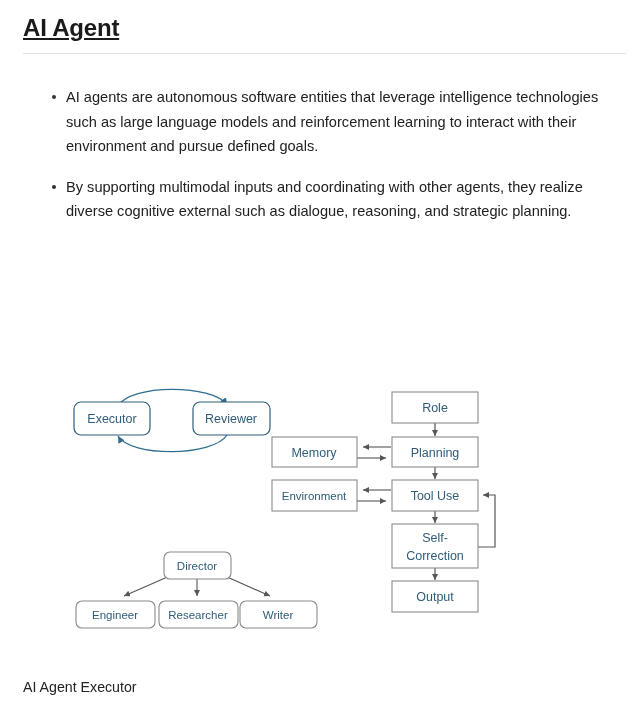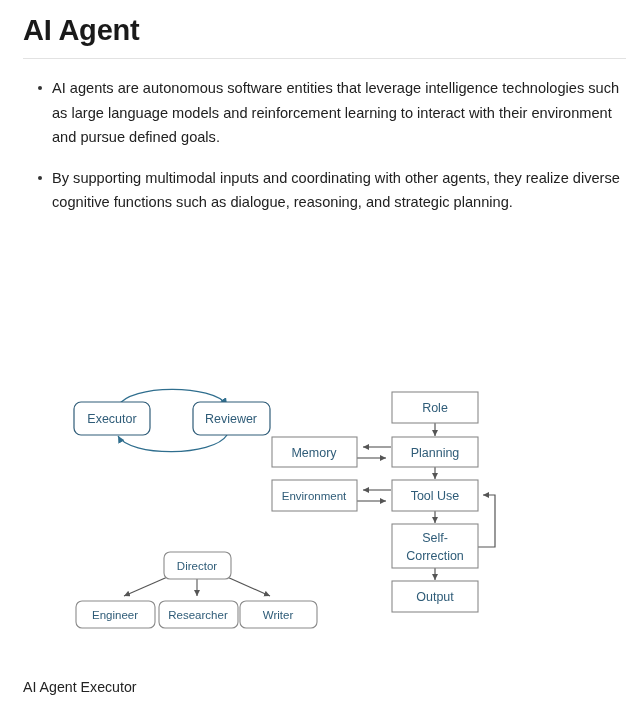--- a/index.html
+++ b/index.html
@@ -22,36 +22,37 @@
     height: 711px;
     box-sizing: border-box;
     padding: 0 16px;
   }
 
   
   .title-block {
     padding-top: 14px;
   }
   .page-title {
-    font-size: 29px;
+    font-size: 24px;
     font-weight: bold;
     color: #1a1a1a;
     letter-spacing: -0.2px;
     margin: 0;
     padding: 0 0 11px 7px;
+    text-decoration: underline;
   }
   .title-rule {
     height: 1px;
     background: #e2e2e2;
     margin: 0 1px 0 7px;
   }
 
   
   .bullet-list {
-    margin: 2px;
+    margin: 16px;
     padding: 15px 0 0 0;
     list-style: none;
   }
   .bullet-item {
     position: relative;
     padding-left: 34px;
     margin-bottom: 16px;
     font-size: 14.6px;
     line-height: 24.5px;
     color: #212121;
@@ -103,21 +104,21 @@
 
 <div class="page">
 
   <div class="title-block">
     <h1 class="page-title">AI Agent</h1>
     <div class="title-rule"></div>
   </div>
 
   <ul class="bullet-list">
     <li class="bullet-item">AI agents are autonomous software entities that leverage intelligence technologies such as large language models and reinforcement learning to interact with their environment and pursue defined goals.</li>
-    <li class="bullet-item">By supporting multimodal inputs and coordinating with other agents, they realize diverse cognitive functions such as dialogue, reasoning, and strategic planning.</li>
+    <li class="bullet-item">By supporting multimodal inputs and coordinating with other agents, they realize diverse cognitive external such as dialogue, reasoning, and strategic planning.</li>
   </ul>
 
   <div class="diagram-wrap">
     <svg class="diagram-svg" width="643" height="270" viewBox="0 0 643 270" xmlns="http://www.w3.org/2000/svg">
       <defs>
         <marker id="arrowGray" markerWidth="7" markerHeight="7" refX="6" refY="3" orient="auto" markerUnits="userSpaceOnUse">
           <path d="M0,0 L6,3 L0,6 z" fill="#555555"></path>
         </marker>
         <marker id="arrowBlue" markerWidth="8" markerHeight="8" refX="7" refY="3.5" orient="auto" markerUnits="userSpaceOnUse">
           <path d="M0,0 L7,3.5 L0,7 z" fill="#2f6e8e"></path>

